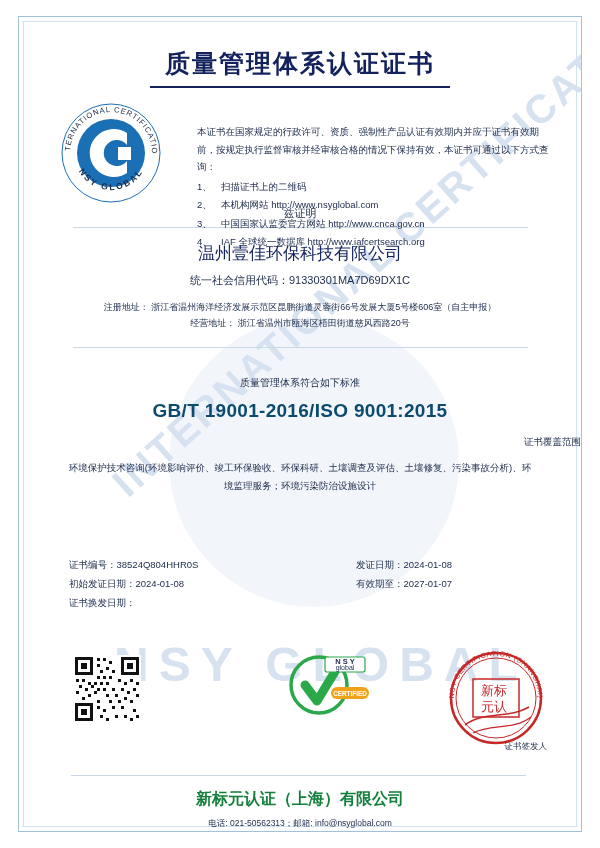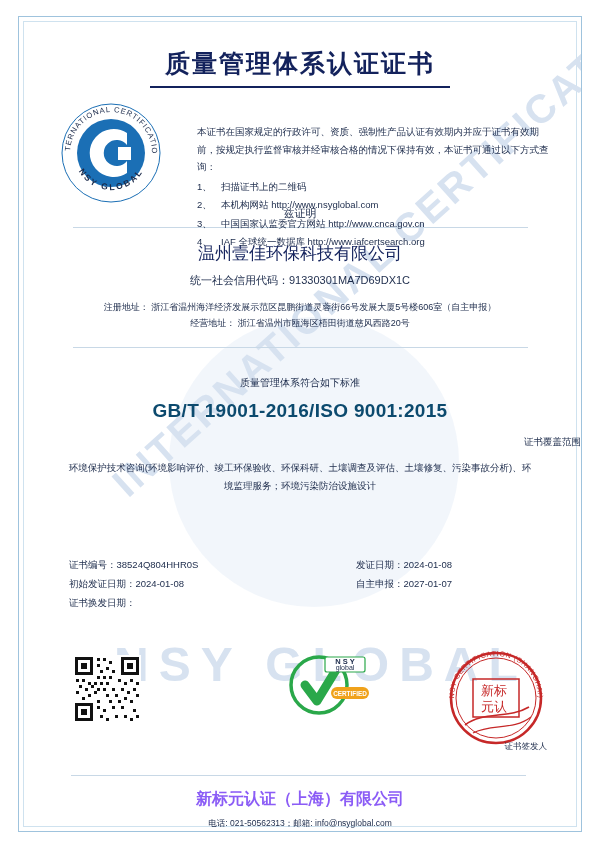--- a/index.html
+++ b/index.html
@@ -250,21 +250,21 @@
     background: #c8d8e6;
   }
 
   .issuer {
     position: absolute;
     left: 0; right: 0;
     top: 742px;
     text-align: center;
     font-size: 16px;
     font-weight: bold;
-    color: #8b5cf6;
+    color: #15803d;
   }
   .issuer-addr {
     position: absolute;
     left: 0; right: 0;
     top: 768px;
     text-align: center;
     font-size: 8.5px;
     color: #1b2a4a;
     line-height: 1.9;
   }
@@ -341,21 +341,21 @@
         </div>
         <div class="meta-right">
           <span>发证日期：</span><span>2024-01-08</span>
         </div>
       </div>
       <div class="meta-row">
         <div class="meta-left">
           <span>初始发证日期：</span><span>2024-01-08</span>
         </div>
         <div class="meta-right">
-          <span>自主申报：</span><span>2027-01-07</span>
+          <span>有效期至：</span><span>2027-01-07</span>
         </div>
       </div>
       <div class="meta-row">
         <div class="meta-left">
           <span>证书换发日期：</span><span></span>
         </div>
         <div class="meta-right"></div>
       </div>
     </div>
 

